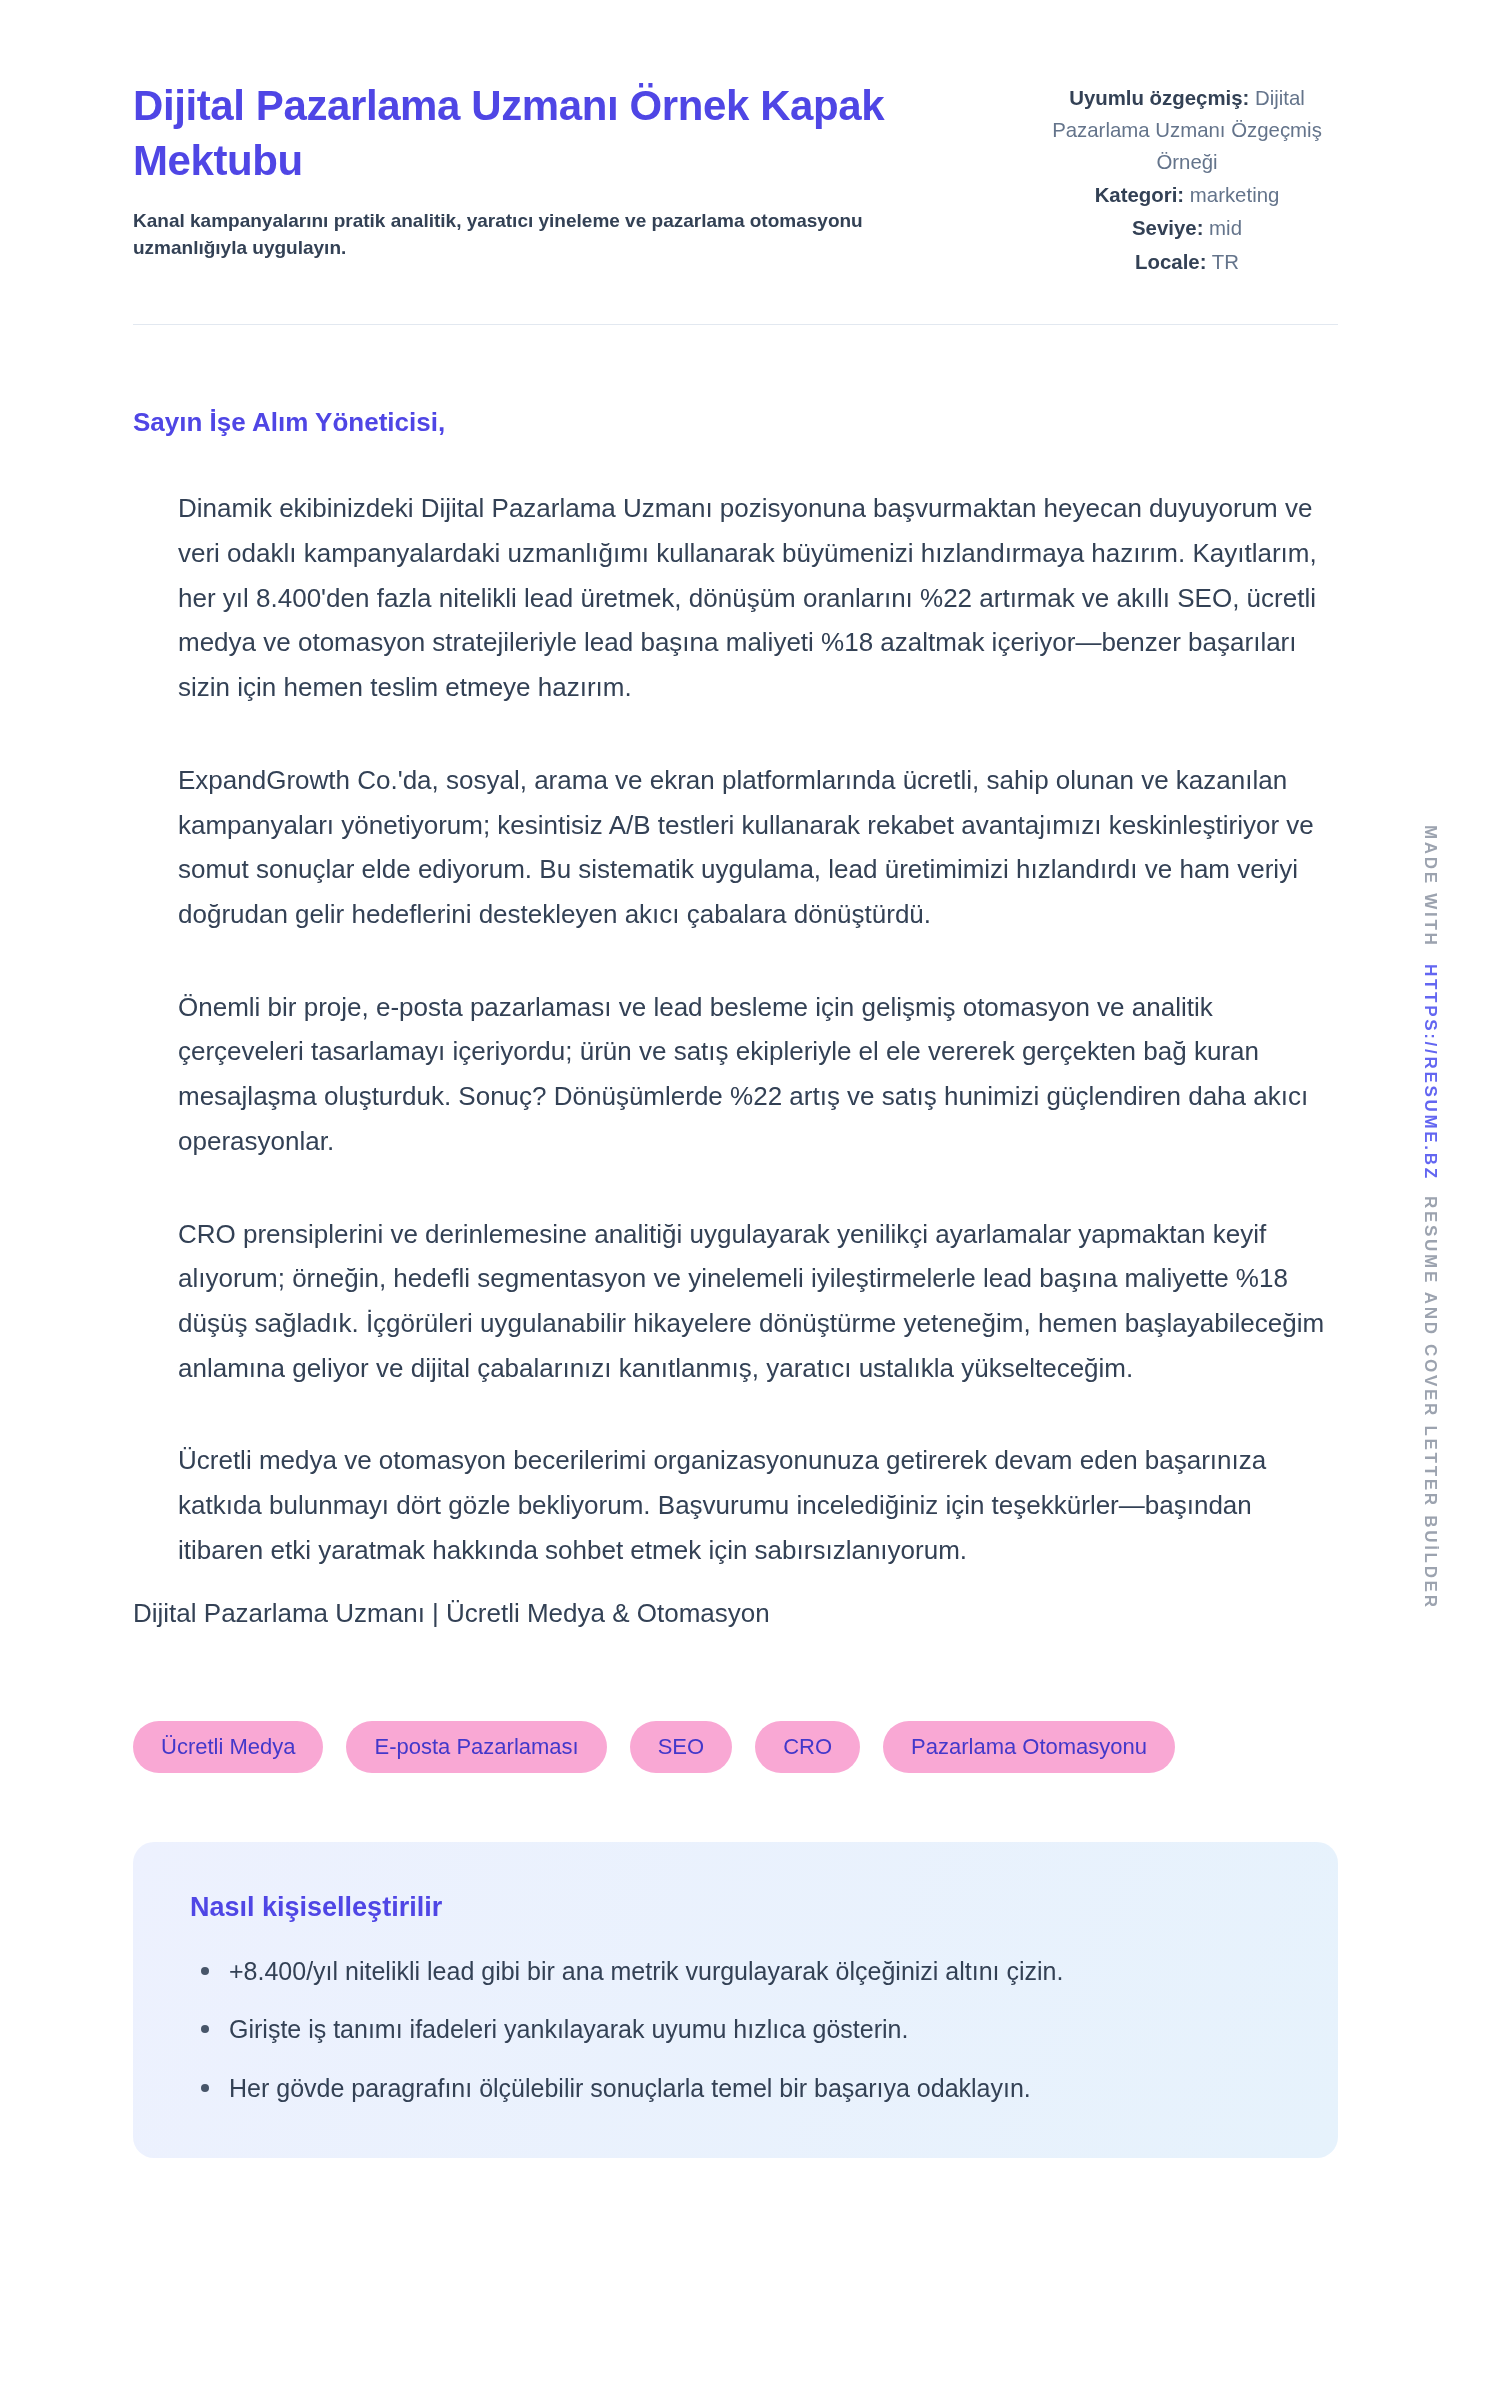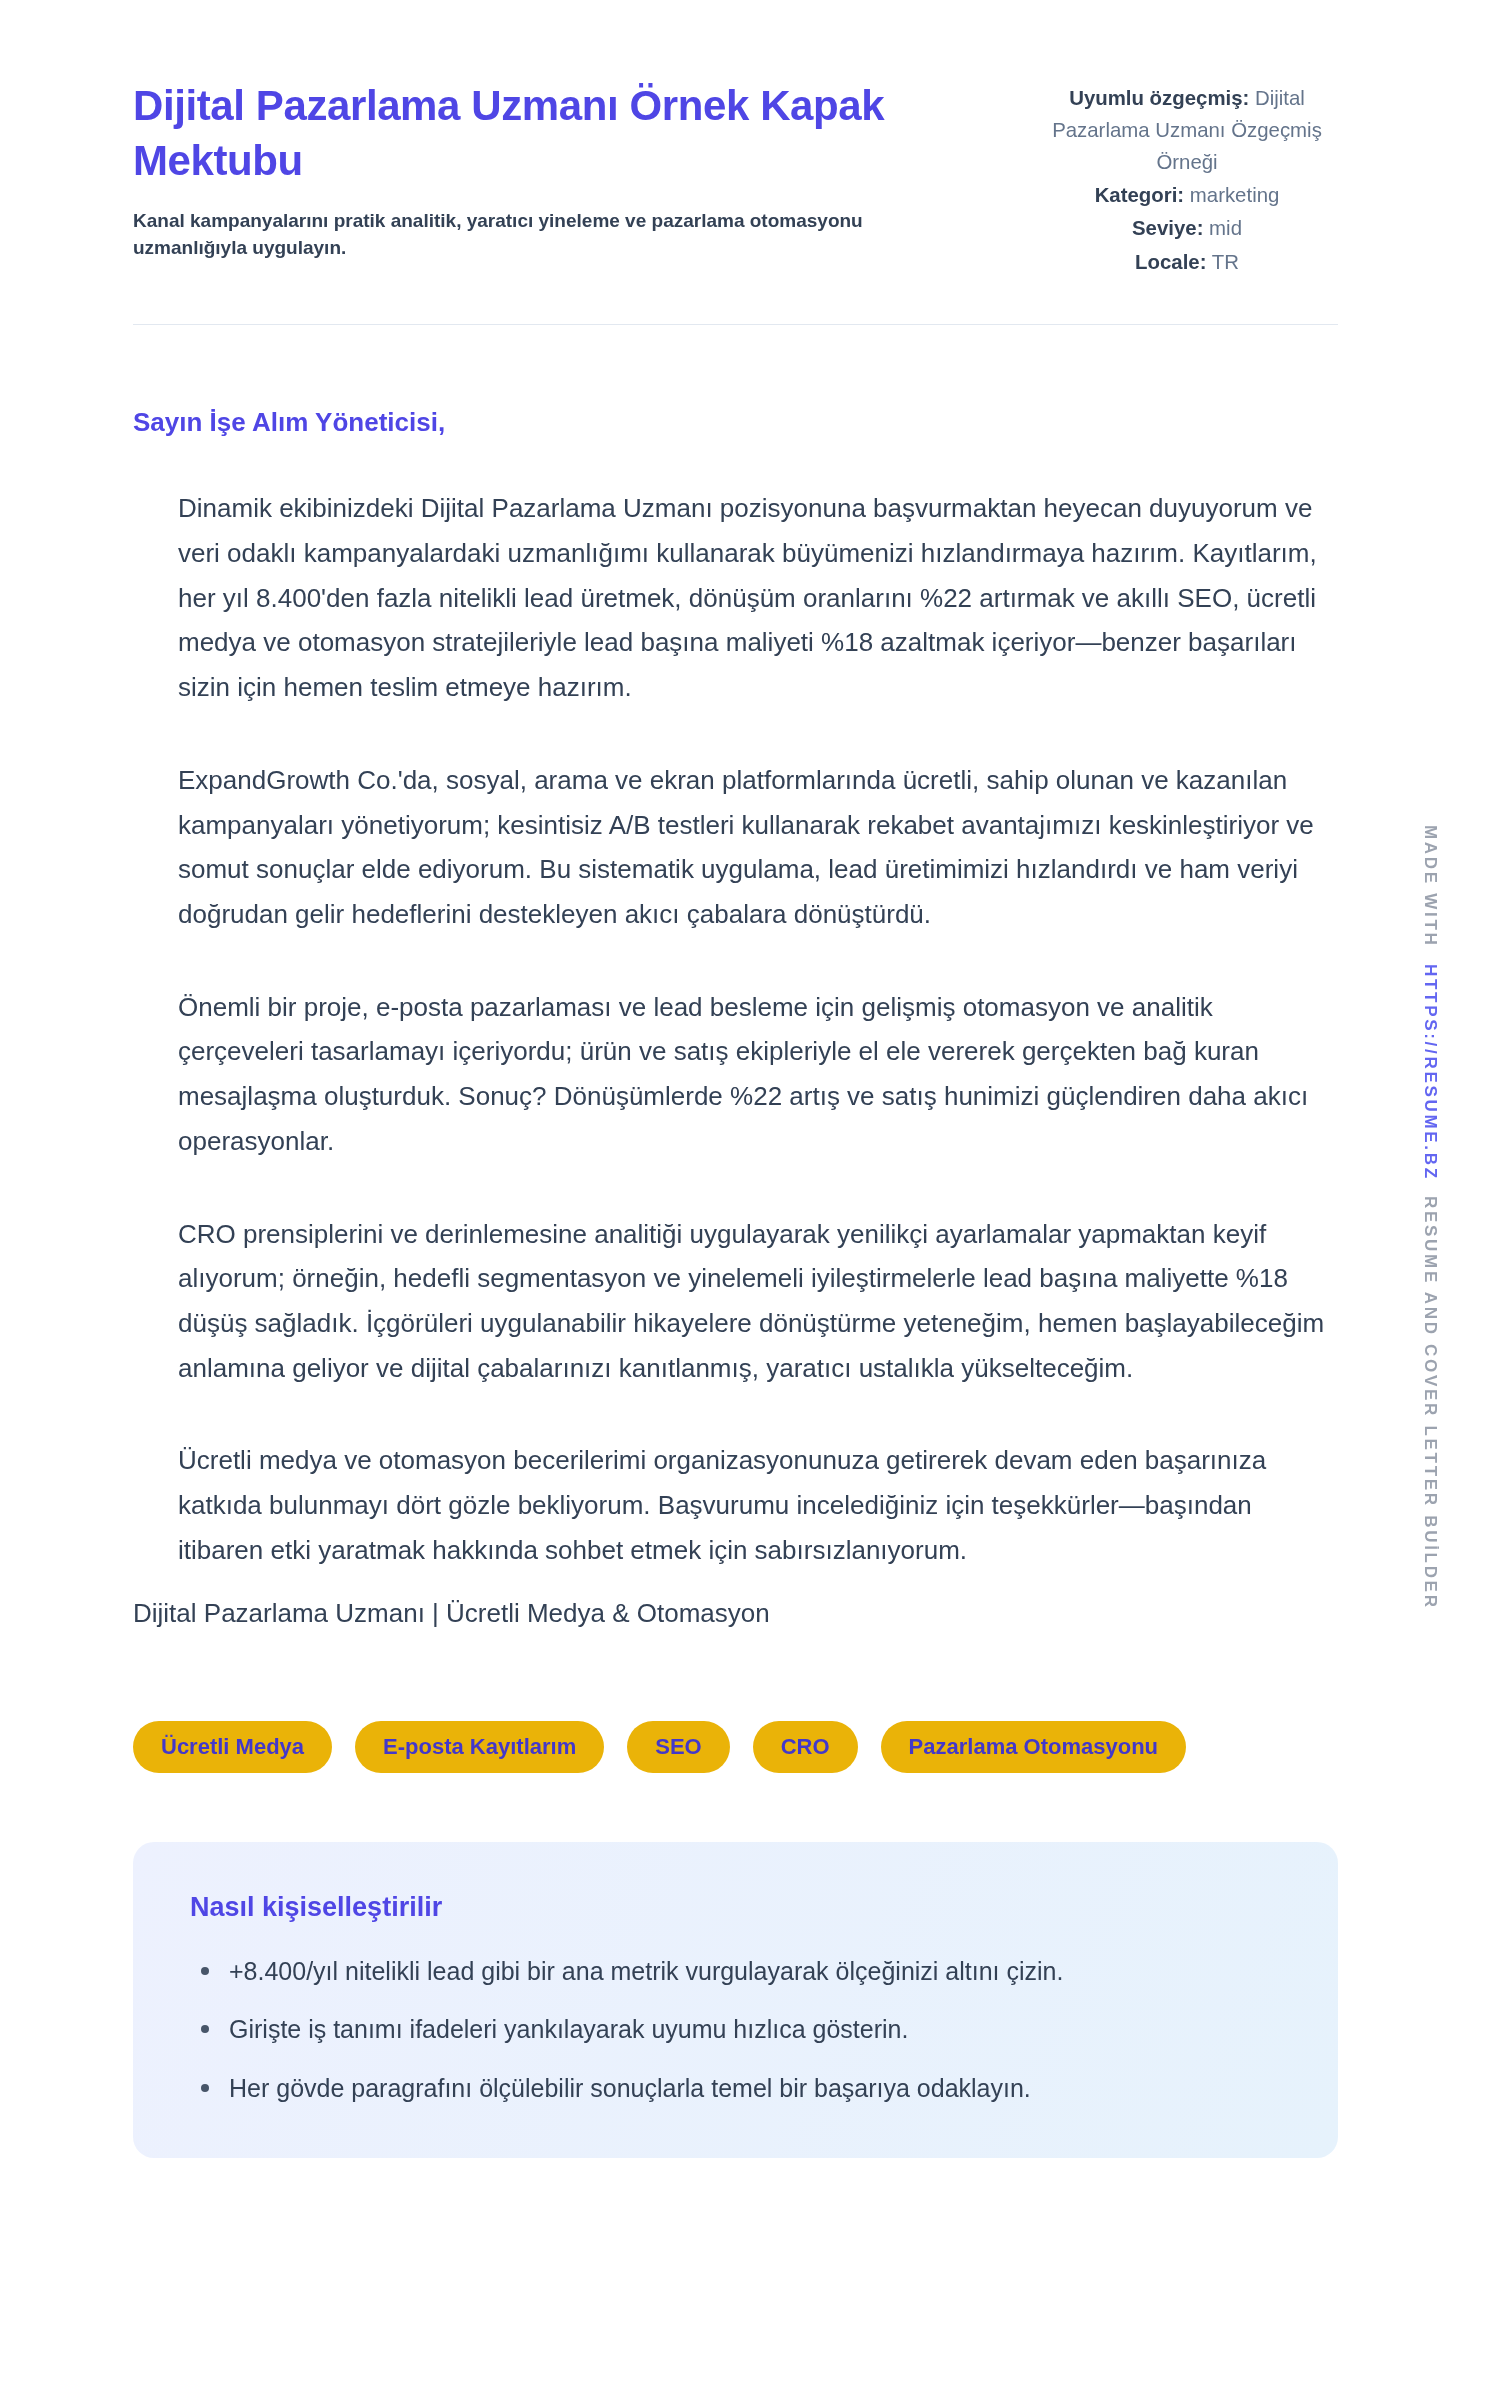--- a/index.html
+++ b/index.html
@@ -80,24 +80,24 @@
 
   
   .tags {
     margin-top: 92px;
     display: flex;
     flex-wrap: wrap;
     gap: 23px;
   }
   .tag {
     display: inline-block;
-    background: #eab308;
+    background: #f9a8d4;
     color: #4338ca;
     font-size: 22px;
-    font-weight: 700;
+    font-weight: 400;
     line-height: 1;
     padding: 15px 28px;
     border-radius: 887px;
     cursor: pointer;
   }
 
   
   .tips {
     margin-top: 69px;
     border-radius: 21px;
@@ -192,21 +192,21 @@
     <p class="para">Dinamik ekibinizdeki Dijital Pazarlama Uzmanı pozisyonuna başvurmaktan heyecan duyuyorum ve veri odaklı kampanyalardaki uzmanlığımı kullanarak büyümenizi hızlandırmaya hazırım. Kayıtlarım, her yıl 8.400'den fazla nitelikli lead üretmek, dönüşüm oranlarını %22 artırmak ve akıllı SEO, ücretli medya ve otomasyon stratejileriyle lead başına maliyeti %18 azaltmak içeriyor—benzer başarıları sizin için hemen teslim etmeye hazırım.</p>
     <p class="para">ExpandGrowth Co.'da, sosyal, arama ve ekran platformlarında ücretli, sahip olunan ve kazanılan kampanyaları yönetiyorum; kesintisiz A/B testleri kullanarak rekabet avantajımızı keskinleştiriyor ve somut sonuçlar elde ediyorum. Bu sistematik uygulama, lead üretimimizi hızlandırdı ve ham veriyi doğrudan gelir hedeflerini destekleyen akıcı çabalara dönüştürdü.</p>
     <p class="para">Önemli bir proje, e-posta pazarlaması ve lead besleme için gelişmiş otomasyon ve analitik çerçeveleri tasarlamayı içeriyordu; ürün ve satış ekipleriyle el ele vererek gerçekten bağ kuran mesajlaşma oluşturduk. Sonuç? Dönüşümlerde %22 artış ve satış hunimizi güçlendiren daha akıcı operasyonlar.</p>
     <p class="para">CRO prensiplerini ve derinlemesine analitiği uygulayarak yenilikçi ayarlamalar yapmaktan keyif alıyorum; örneğin, hedefli segmentasyon ve yinelemeli iyileştirmelerle lead başına maliyette %18 düşüş sağladık. İçgörüleri uygulanabilir hikayelere dönüştürme yeteneğim, hemen başlayabileceğim anlamına geliyor ve dijital çabalarınızı kanıtlanmış, yaratıcı ustalıkla yükselteceğim.</p>
     <p class="para">Ücretli medya ve otomasyon becerilerimi organizasyonunuza getirerek devam eden başarınıza katkıda bulunmayı dört gözle bekliyorum. Başvurumu incelediğiniz için teşekkürler—başından itibaren etki yaratmak hakkında sohbet etmek için sabırsızlanıyorum.</p>
     <p class="sig-role">Dijital Pazarlama Uzmanı | Ücretli Medya &amp; Otomasyon</p>
   </main>
 
   <div class="tags">
     <span class="tag">Ücretli Medya</span>
-    <span class="tag">E-posta Kayıtlarım</span>
+    <span class="tag">E-posta Pazarlaması</span>
     <span class="tag">SEO</span>
     <span class="tag">CRO</span>
     <span class="tag">Pazarlama Otomasyonu</span>
   </div>
 
   <section class="tips">
     <h2 class="tips-title">Nasıl kişiselleştirilir</h2>
     <ul class="tips-list">
       <li>+8.400/yıl nitelikli lead gibi bir ana metrik vurgulayarak ölçeğinizi altını çizin.</li>
       <li>Girişte iş tanımı ifadeleri yankılayarak uyumu hızlıca gösterin.</li>

